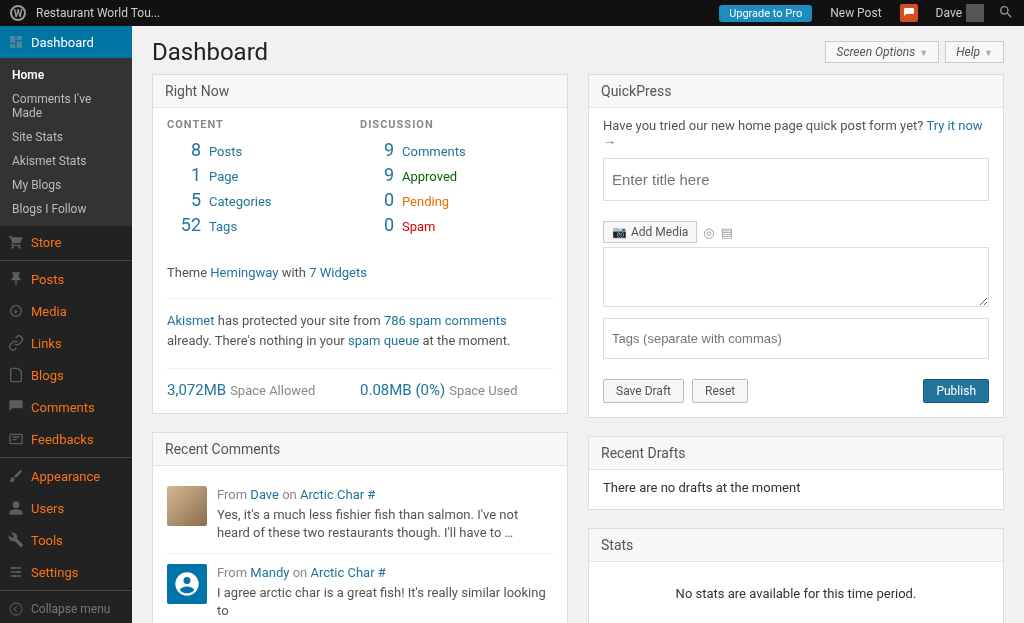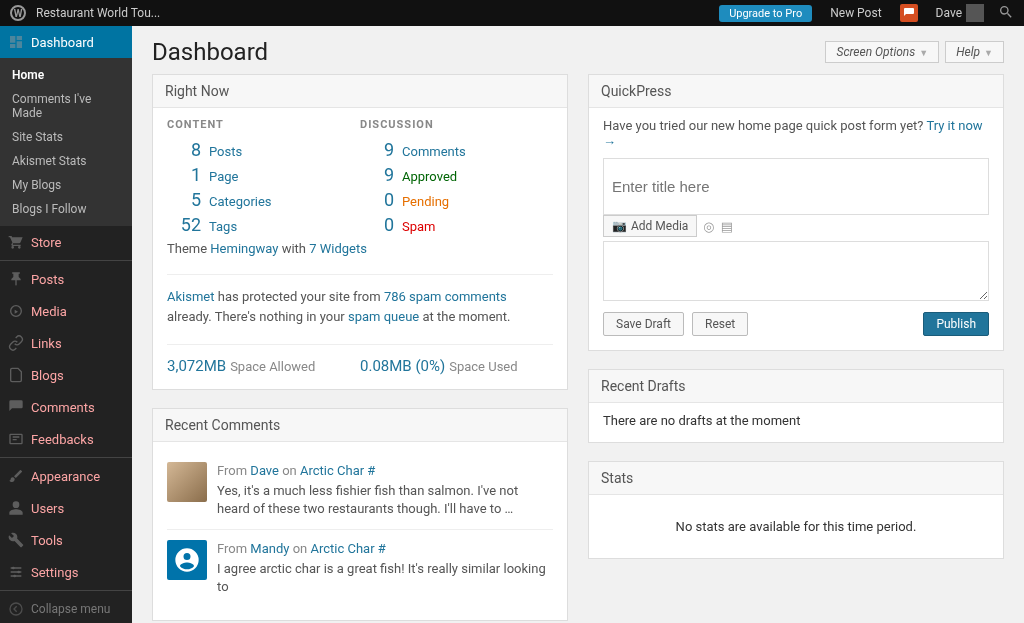--- a/index.html
+++ b/index.html
@@ -14,21 +14,21 @@
 .topbar .upgrade { background:#1e8cbe; color:#fff; padding:2px 10px; border-radius:3px; font-size:11px; margin-right:18px; cursor:pointer;}
 .topbar .item { margin-right:18px; cursor:pointer;}
 .topbar .notif { width:18px; height:18px; background:#d54e21; border-radius:2px; display:flex; align-items:center; justify-content:center; margin-right:18px;}
 .topbar .notif svg { width:12px; height:12px; fill:#fff;}
 .topbar .avatar-box { width:18px; height:18px; background:#555; margin-left:4px; margin-right:14px;}
 .topbar .search-ico svg { width:16px; height:16px; fill:#999; margin-right:10px;}
 
 
 .wrap { display:flex; }
 .sidebar { width:132px; background:#222; min-height:597px; color:#eee; }
-.sidebar .menu-item { display:flex; align-items:center; padding:8px 8px; font-size:13px; color:#fca5a5; cursor:pointer; gap:7px;}
+.sidebar .menu-item { display:flex; align-items:center; padding:8px 8px; font-size:13px; color:#f97316; cursor:pointer; gap:7px;}
 .sidebar .menu-item.current { background:#0074a2; color:#fff; position:relative;}
 .sidebar .menu-item.current::after { content:''; position:absolute; right:-7px; top:50%; transform:translateY(-50%); border:7px solid transparent; border-left-color:#0074a2;}
 .sidebar .sub { background:#333; padding:5px 0;}
 .sidebar .sub-item { padding:5px 12px; font-size:12px; color:#bbb; cursor:pointer;}
 .sidebar .sub-item.active { color:#fff; font-weight:600;}
 .sidebar .ico { width:16px; height:16px; opacity:.5; flex-shrink:0; display:flex; align-items:center; justify-content:center;}
 .sidebar .ico svg { width:16px; height:16px; fill:#999;}
 .sidebar .sep { height:1px; background:#444; margin:2px 0;}
 .sidebar .collapse { color:#777; font-size:12px;}
 
@@ -48,31 +48,31 @@
 
 .rn-cols { display:flex; }
 .rn-col { flex:1;}
 .rn-col h4 { font-size:11px; letter-spacing:1px; color:#888; text-transform:uppercase; margin-bottom:8px;}
 .rn-row { display:flex; align-items:baseline; margin:4px 0;}
 .rn-num { display:inline-block; width:34px; text-align:right; color:#21759b; font-size:18px; font-weight:400; margin-right:8px;}
 .rn-label { color:#21759b; font-size:13px;}
 .rn-label.approved { color:#006505;}
 .rn-label.pending { color:#e66f00;}
 .rn-label.spam { color:#d00;}
-.rn-theme { margin-top:2px; color:#555;}
+.rn-theme { margin-top:26px; color:#555;}
 .rn-hr { border:0; border-top:1px solid #eee; margin:18px 0 12px;}
 .rn-akismet { color:#555; line-height:1.5;}
 .rn-storage h4 { font-size:11px; letter-spacing:1px; color:#888; text-transform:uppercase; margin-bottom:8px;}
 .rn-storage-row { display:flex; }
 .rn-storage-row > div { flex:1;}
 .rn-storage-row .big { color:#21759b; font-size:15px; margin-right:4px;}
 .rn-storage-row .lbl { color:#888;}
 
 
-.qp input[type=text] { width:100%; padding:19px 8px; border:1px solid #ddd; font-size:15px; color:#888; margin-bottom:0;}
+.qp input[type=text] { width:100%; padding:12px 8px; border:1px solid #ddd; font-size:15px; color:#888; margin-bottom:20px;}
 .qp .media-row { display:flex; align-items:center; gap:6px; margin-bottom:4px;}
 .qp .media-btn { background:#f7f7f7; border:1px solid #ccc; padding:3px 8px; font-size:12px; color:#555; cursor:pointer; display:flex; align-items:center; gap:4px;}
 .qp textarea { width:100%; height:60px; border:1px solid #ddd; margin-bottom:8px; resize:both;}
 .qp .btn-row { display:flex; gap:8px; align-items:center;}
 .qp .btn { background:#f7f7f7; border:1px solid #bbb; padding:4px 12px; font-size:12px; color:#555; cursor:pointer; border-radius:2px;}
 .qp .btn.primary { background:#21759b; color:#fff; border-color:#1a5c7a; margin-left:auto;}
 .qp .prompt { margin-bottom:10px; color:#555;}
 
 
 .rc-item { display:flex; gap:10px; padding:10px 0; border-bottom:1px solid #eee;}
@@ -339,20 +339,21 @@
             <input type="text" placeholder="Enter title here" style="">
             <div class="media-row">
               <div class="media-btn">
                   <span>📷</span>
                   <span>Add Media</span>
                 </div>
               <span style="opacity:.5">◎</span>
               <span style="opacity:.5">▤</span>
             </div>
             <textarea style=""></textarea>
+            <input type="text" style="font-size: 13px;" placeholder="Tags (separate with commas)">
             <div class="btn-row">
               <div class="btn">Save Draft</div>
               <div class="btn">Reset</div>
               <div class="btn primary">Publish</div>
             </div>
           </div>
         </div>
 
         <div class="box">
           <div class="box-head">Recent Drafts</div>

